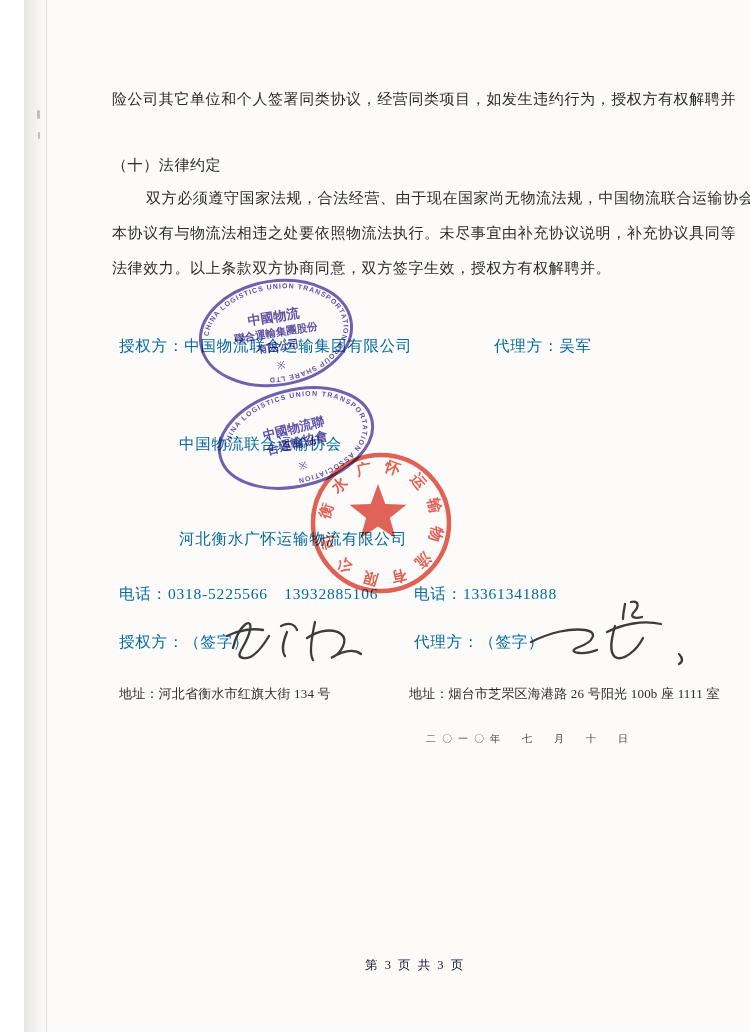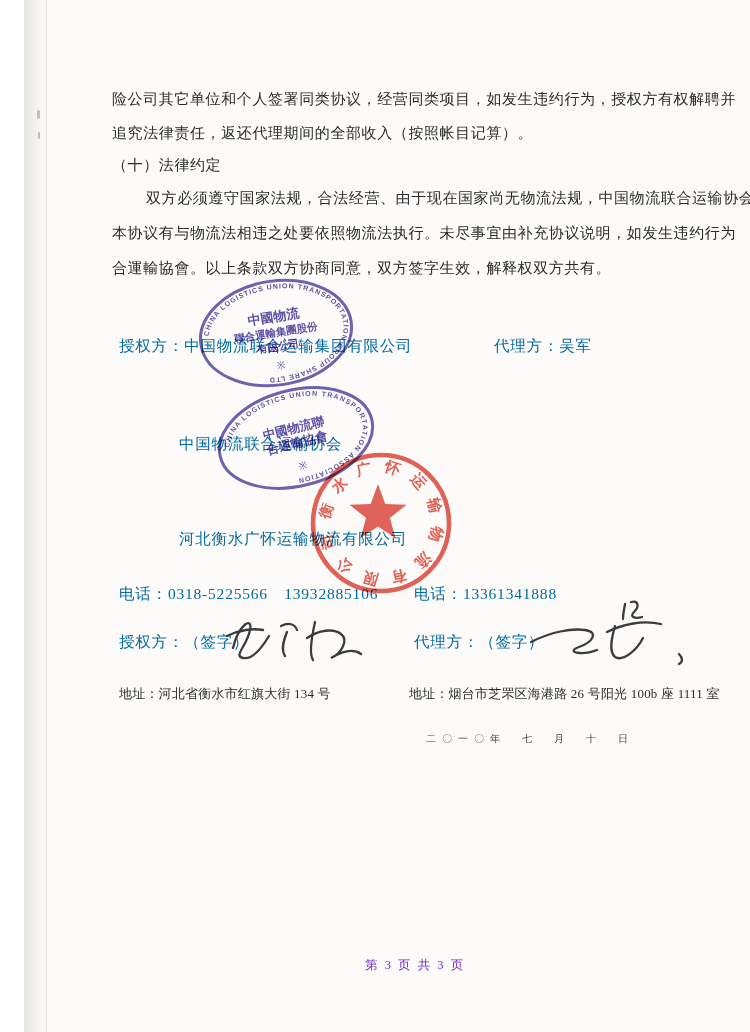--- a/index.html
+++ b/index.html
@@ -12,38 +12,37 @@
   }
   .scan-edge{position:absolute;left:0;top:0;width:22px;height:100%;
     background:linear-gradient(90deg,#e7e6e3 0%,#f3f2ef 55%,#fbfaf8 100%);
     border-right:1px solid #e2e1dd;}
   .speck{position:absolute;background:#97938d;border-radius:2px;opacity:.55;}
   .body-line{position:absolute;font-size:15px;letter-spacing:.6px;white-space:nowrap;color:#2b2b2b;}
   .label-line{position:absolute;font-size:15.5px;letter-spacing:.8px;white-space:nowrap;color:#0369a1;}
   .small-line{position:absolute;font-size:13px;letter-spacing:.2px;white-space:nowrap;color:#2b2b2b;}
   .stamp{position:absolute;mix-blend-mode:multiply;opacity:.92;}
   .sig{position:absolute;}
-  .footer-line{position:absolute;font-size:12.5px;letter-spacing:2px;color:#6d28d9;text-align:right;}
+  .footer-line{position:absolute;font-size:12.5px;letter-spacing:2px;color:#0f172a;text-align:right;}
   .date-line{position:absolute;font-size:10px;letter-spacing:6px;color:#404040;white-space:nowrap;}
 </style>
 </head>
 <body>
 
 <div id="page">
 
   <div class="scan-edge"></div>
   <div class="speck" style="left:13px;top:110px;width:3px;height:9px;"></div>
   <div class="speck" style="left:14px;top:132px;width:2px;height:7px;"></div>
 
   <div class="body-line" style="left:88px;top:90px;">险公司其它单位和个人签署同类协议，经营同类项目，如发生违约行为，授权方有权解聘并</div>
-  <div class="body-line" style="left:88px;top:124px;">追究法律责任，返还代理期间的全部收入（按照帐目记算）。</div>
   <div class="body-line" style="left:88px;top:156px;">（十）法律约定</div>
   <div class="body-line" style="left:122px;top:189px;">双方必须遵守国家法规，合法经营、由于现在国家尚无物流法规，中国物流联合运输协会</div>
-  <div class="body-line" style="left:88px;top:224px;">本协议有与物流法相违之处要依照物流法执行。未尽事宜由补充协议说明，如发生违约行为</div>
-  <div class="body-line" style="left:88px;top:259px;">合運輸協會。以上条款双方协商同意，双方签字生效，解释权双方共有。</div>
+  <div class="body-line" style="left:88px;top:224px;">本协议有与物流法相违之处要依照物流法执行。未尽事宜由补充协议说明，补充协议具同等</div>
+  <div class="body-line" style="left:88px;top:259px;">法律效力。以上条款双方协商同意，双方签字生效，授权方有权解聘并。</div>
 
   <div class="label-line" style="left:95px;top:336px;">授权方：中国物流联合运输集团有限公司</div>
   <div class="label-line" style="left:470px;top:336px;">代理方：吴军</div>
   <div class="label-line" style="left:155px;top:434px;">中国物流联合运输协会</div>
   <div class="label-line" style="left:155px;top:529px;">河北衡水广怀运输物流有限公司</div>
 
   <div class="label-line" style="left:95px;top:584px;">电话：0318-5225566　13932885106</div>
   <div class="label-line" style="left:390px;top:584px;">电话：13361341888</div>
   <div class="label-line" style="left:95px;top:632px;">授权方：（签字）</div>
   <div class="label-line" style="left:390px;top:632px;text-align:right;">代理方：（签字）</div>

